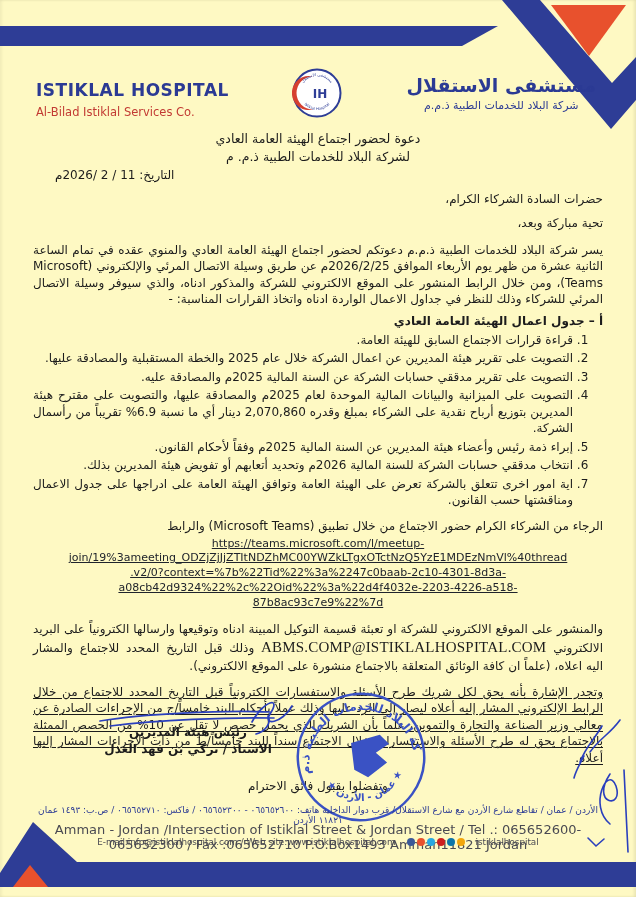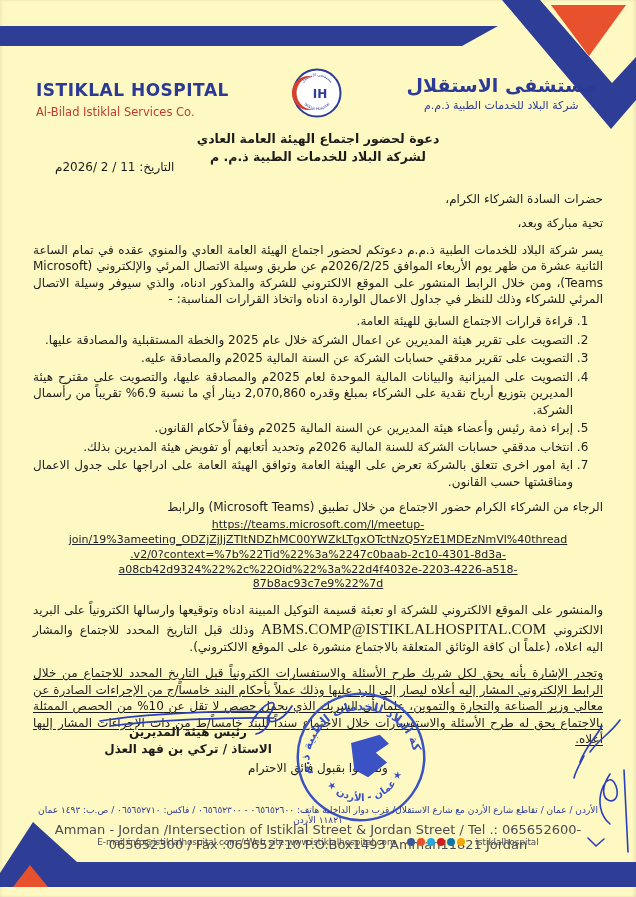--- a/index.html
+++ b/index.html
@@ -16,22 +16,22 @@
   
   .h-left{position:absolute;top:80px;left:36px;}
   .h-en{font-size:17px;font-weight:bold;color:#2b3a94;letter-spacing:.5px;}
   .h-en-sub{font-size:11.5px;color:#c23a33;margin-top:5px;}
   .logo-wrap{position:absolute;top:68px;left:292px;}
   .h-right{position:absolute;top:74px;right:40px;text-align:center;direction:rtl;}
   .h-ar{font-size:19px;font-weight:bold;color:#2b3a94;}
   .h-ar-sub{font-size:11px;color:#2b3a94;margin-top:3px;}
 
   .doc-title{position:absolute;top:130px;left:0;right:0;text-align:center;
-    font-weight:bold;font-size:12.5px;line-height:1.45;direction:rtl;}
-  .date-line{position:absolute;top:160px;left:55px;font-size:12px;direction:rtl;text-align:right;}
+    font-weight:normal;font-size:12.5px;line-height:1.45;direction:rtl;}
+  .date-line{position:absolute;top:168px;left:55px;font-size:12px;direction:rtl;text-align:right;}
 
   
   .content{position:absolute;top:184px;left:33px;right:33px;direction:rtl;
     text-align:justify;font-size:12px;line-height:1.38;}
   .salutation div{line-height:1.45;margin-top:7px;}
   .intro{margin:9px 0 5px;}
   .agenda-heading{font-weight:bold;margin:3px 0 2px;}
   ol.agenda{margin:2px 0 6px;padding:0 30px 0 0;}
   ol.agenda li{margin-bottom:2px;}
   .teams-line{margin:9px 0 2px;}
@@ -107,20 +107,21 @@
   <div class="date-line">التاريخ: 11 / 2 /2026م</div>
 
   <div class="content">
     <div class="salutation">
       <div>حضرات السادة الشركاء الكرام،</div>
       <div>تحية مباركة وبعد،</div>
     </div>
 
     <p class="intro">يسر شركة البلاد للخدمات الطبية ذ.م.م دعوتكم لحضور اجتماع الهيئة العامة العادي والمنوي عقده في تمام الساعة الثانية عشرة من ظهر يوم الأربعاء الموافق 2026/2/25م عن طريق وسيلة الاتصال المرئي والإلكتروني (Microsoft Teams)، ومن خلال الرابط المنشور على الموقع الالكتروني للشركة والمذكور ادناه، والذي سيوفر وسيلة الاتصال المرئي للشركاء وذلك للنظر في جداول الاعمال الواردة ادناه واتخاذ القرارات المناسبة: -</p>
 
+    <div class="agenda-heading">أ – جدول اعمال الهيئة العامة العادي</div>
 
     <ol class="agenda">
       <li>قراءة قرارات الاجتماع السابق للهيئة العامة.</li>
       <li>التصويت على تقرير هيئة المديرين عن اعمال الشركة خلال عام 2025 والخطة المستقبلية والمصادقة عليها.</li>
       <li>التصويت على تقرير مدققي حسابات الشركة عن السنة المالية 2025م والمصادقة عليه.</li>
       <li>التصويت على الميزانية والبيانات المالية الموحدة لعام 2025م والمصادقة عليها، والتصويت على مقترح هيئة المديرين بتوزيع أرباح نقدية على الشركاء بمبلغ وقدره 2,070,860 دينار أي ما نسبة 6.9% تقريباً من رأسمال الشركة.</li>
       <li>إبراء ذمة رئيس وأعضاء هيئة المديرين عن السنة المالية 2025م وفقاً لأحكام القانون.</li>
       <li>انتخاب مدققي حسابات الشركة للسنة المالية 2026م وتحديد أتعابهم أو تفويض هيئة المديرين بذلك.</li>
       <li>اية امور اخرى تتعلق بالشركة تعرض على الهيئة العامة وتوافق الهيئة العامة على ادراجها على جدول الاعمال ومناقشتها حسب القانون.</li>
     </ol>

